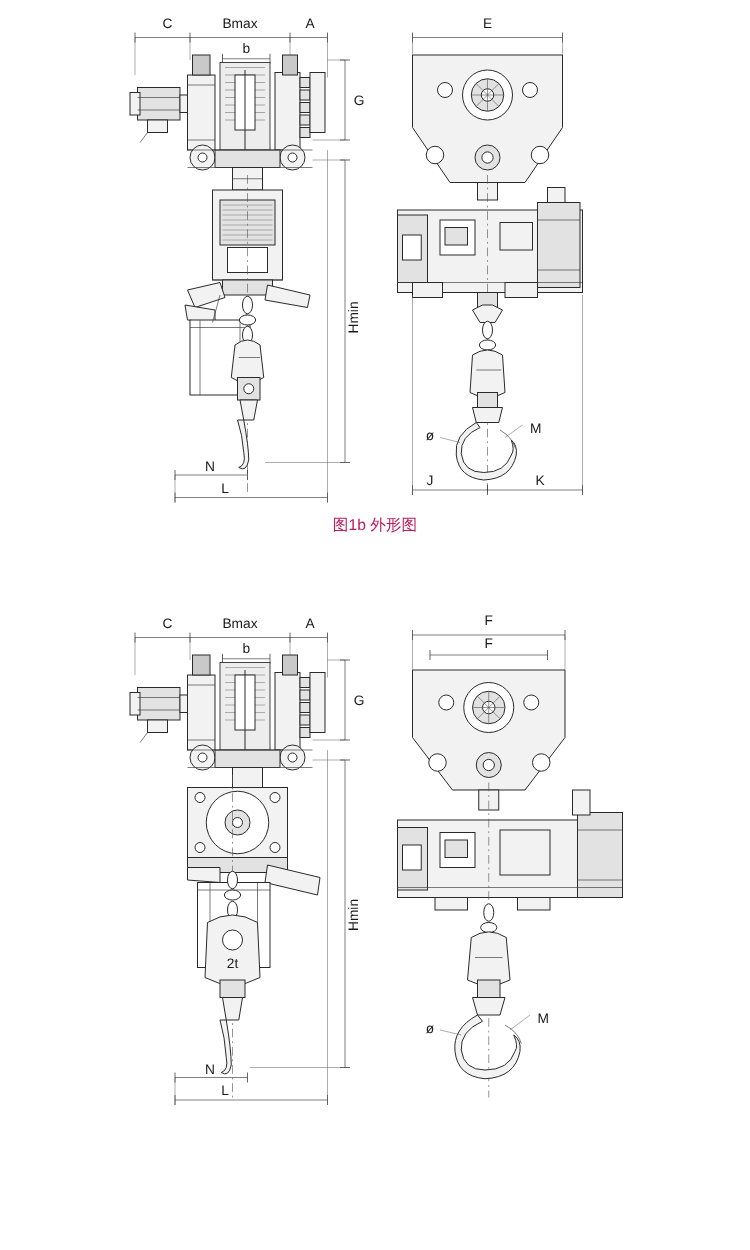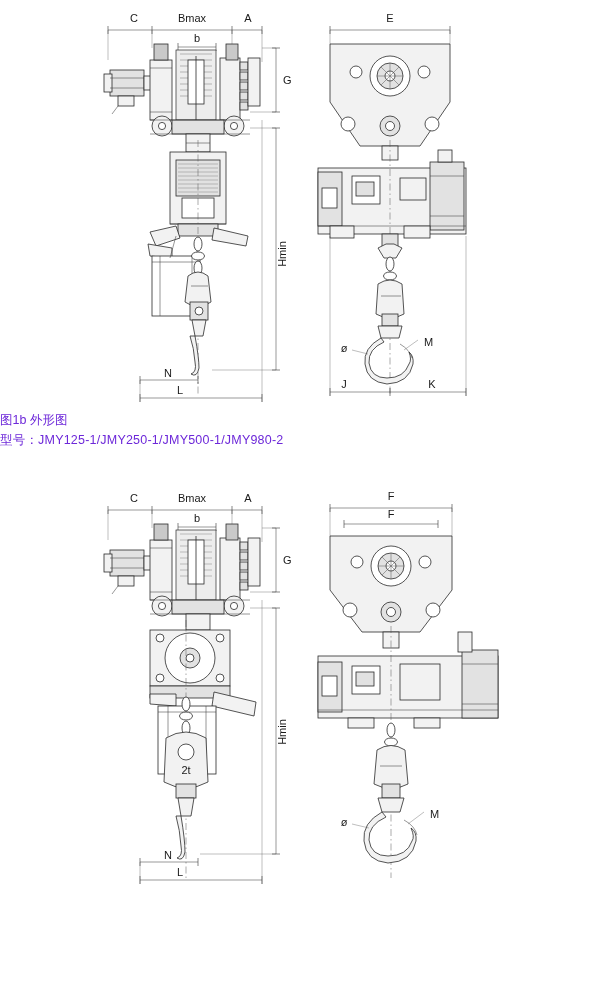--- a/index.html
+++ b/index.html
@@ -27,24 +27,24 @@
   }
   #figure-1 { top: 0; height: 490px; }
   #figure-2 { top: 480px; height: 490px; }
 
   .drawing {
     position: relative;
     width: 600px;
     height: 410px;
   }
   .caption {
-    text-align: left;
+    text-align: center;
     font-size: 12.5px;
     line-height: 20px;
-    color: #6d28d9;
+    color: #be185d;
   }
   .caption .cap-line { display: block; }
   .caption .model { letter-spacing: 0.2px; }
 
   svg { display: block; }
   .ln { stroke: #2a2a2a; fill: none; stroke-width: 0.8; }
   .ln-thin { stroke: #404040; fill: none; stroke-width: 0.55; }
   .ln-hair { stroke: #5a5a5a; fill: none; stroke-width: 0.4; }
   .ln-dim { stroke: #333; fill: none; stroke-width: 0.5; }
   .ln-ctr { stroke: #555; fill: none; stroke-width: 0.5; stroke-dasharray: 7 3 1.5 3; }
@@ -293,21 +293,20 @@
             <line class="ln-hair" x1="466" y1="236" x2="466" y2="396"></line>
             <text class="dimtext" x="344" y="388" text-anchor="middle">J</text>
             <text class="dimtext" x="432" y="388" text-anchor="middle">K</text>
           </g>
         </g>
       </svg>
     </div>
 
     <div class="caption">
       <span class="cap-line">图1b 外形图</span>
-      <span class="cap-line model"><span>型号：</span><span>JMY125-1/JMY250-1/JMY500-1/JMY980-2</span></span>
     </div>
   </div>
 
   <div class="figure-block" id="figure-2">
     <div class="drawing">
       <svg width="600" height="410" viewBox="0 0 600 410">
 
         <g>
 
           <g>

